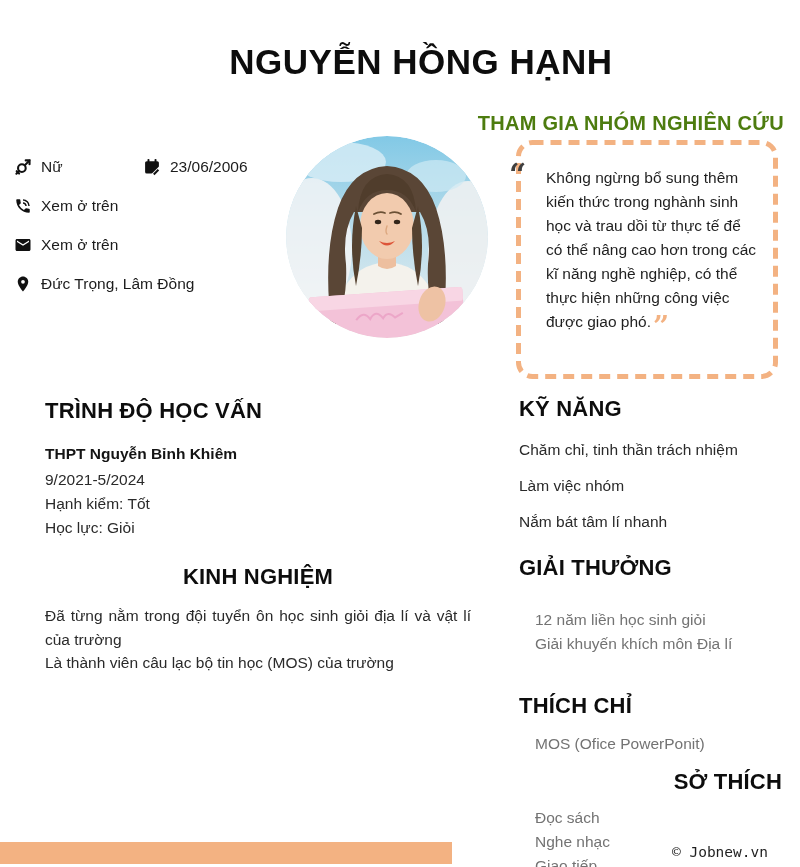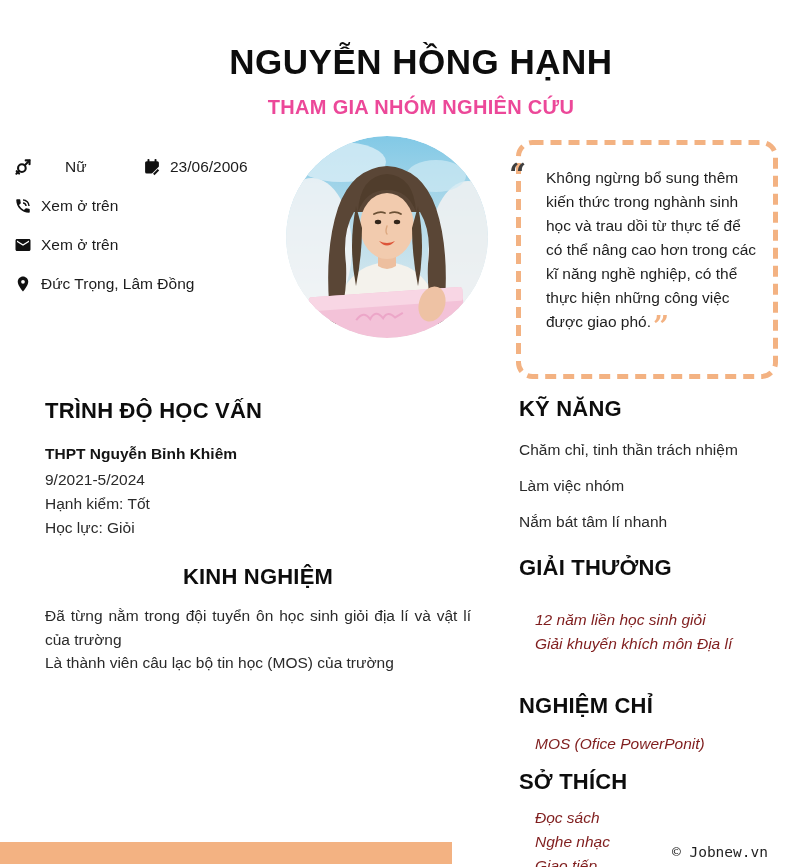--- a/index.html
+++ b/index.html
@@ -15,29 +15,29 @@
   .page { position: absolute; inset: 0; background: #fff; }
 
   
   .name {
     position: absolute; left: 42px; right: 0; top: 42px;
     text-align: center; font-size: 35px; font-weight: 700;
     color: #0d0d0d; margin: 0; letter-spacing: .5px;
   }
   .subtitle {
     position: absolute; left: 42px; right: 0; top: 96px;
-    text-align: center; font-size: 20px; font-weight: 700;
-    color: #ec4899; margin: 0; letter-spacing: .3px;
+    text-align: right; font-size: 20px; font-weight: 700;
+    color: #4d7c0f; margin: 16px; letter-spacing: .3px;
   }
 
   
   .info { position: absolute; left: 14px; top: 158px; width: 280px; font-size: 15.5px; color: #1c1c1c; }
   .info-row { display: flex; align-items: center; margin-bottom: 21px; height: 18px; }
   .info-pair { display: flex; align-items: center; }
-  .info-pair.first { width: 129px; gap: 24px; }
+  .info-pair.first { width: 129px; }
   .icon { width: 18px; height: 18px; display: inline-flex; margin-right: 9px; flex: none; }
   .icon svg { width: 100%; height: 100%; }
 
   
   .avatar { position: absolute; left: 286px; top: 136px; width: 202px; height: 202px; border-radius: 50%; overflow: hidden; }
   .avatar svg { display: block; width: 100%; height: 100%; }
 
   
   .quote-box { position: absolute; left: 516px; top: 140px; width: 262px; height: 239px; }
   .qborder { position: absolute; left: 0; top: 0; }
@@ -62,23 +62,23 @@
   .sec { font-size: 22px; font-weight: 700; color: #0d0d0d; margin: 0; letter-spacing: .2px; }
   .left-col .sec.edu { margin-bottom: 21px; }
   .school { font-weight: 700; font-size: 15.5px; color: #141414; margin: 0 0 5px 0; }
   .edu-line { font-size: 15.5px; line-height: 24px; color: #2a2a2a; }
   .sec.exp { margin-top: 24px; margin-bottom: 14px; text-align: center; }
   .exp-p { margin: 0; font-size: 15.5px; line-height: 23.5px; text-align: justify; color: #2a2a2a; }
 
   .right-col .sec.skills { margin-bottom: 17px; }
   .skill { font-size: 15.5px; color: #2a2a2a; margin-bottom: 15px; line-height: 21px; }
   .sec.awards { margin-top: 23px; margin-bottom: 27px; }
-  .indent { padding-left: 16px; font-size: 15.5px; line-height: 24px; color: #7f1d1d; font-style: italic; }
+  .indent { padding-left: 16px; font-size: 15.5px; line-height: 24px; color: #737373; }
   .sec.certs { margin-top: 37px; margin-bottom: 13px; }
-  .sec.hobbies { margin-top: 13px; margin-bottom: 11px; }
+  .sec.hobbies { margin-top: 13px; margin-bottom: 11px; text-align: right; }
 
   
   .bottom-bar { position: absolute; left: 0; bottom: 3px; width: 452px; height: 22px; background: #f3b282; }
   .footer-brand {
     position: absolute; right: 32px; bottom: 7px;
     font-family: "DejaVu Sans Mono", monospace; font-size: 14.5px; color: #1f1f1f;
   }
 </style>
 </head>
 <body>
@@ -205,21 +205,21 @@
   <div class="right-col">
     <h3 class="sec skills">KỸ NĂNG</h3>
     <div class="skill">Chăm chỉ, tinh thần trách nhiệm</div>
     <div class="skill">Làm việc nhóm</div>
     <div class="skill">Nắm bát tâm lí nhanh</div>
 
     <h3 class="sec awards">GIẢI THƯỞNG</h3>
     <div class="indent">12 năm liền học sinh giỏi</div>
     <div class="indent">Giải khuyến khích môn Địa lí</div>
 
-    <h3 class="sec certs">NGHIỆM CHỈ</h3>
+    <h3 class="sec certs">THÍCH CHỈ</h3>
     <div class="indent">MOS (Ofice PowerPonit)</div>
 
     <h3 class="sec hobbies">SỞ THÍCH</h3>
     <div class="indent">Đọc sách</div>
     <div class="indent">Nghe nhạc</div>
     <div class="indent">Giao tiếp</div>
   </div>
 
   <div class="bottom-bar"></div>
   <div class="footer-brand">© Jobnew.vn</div>

